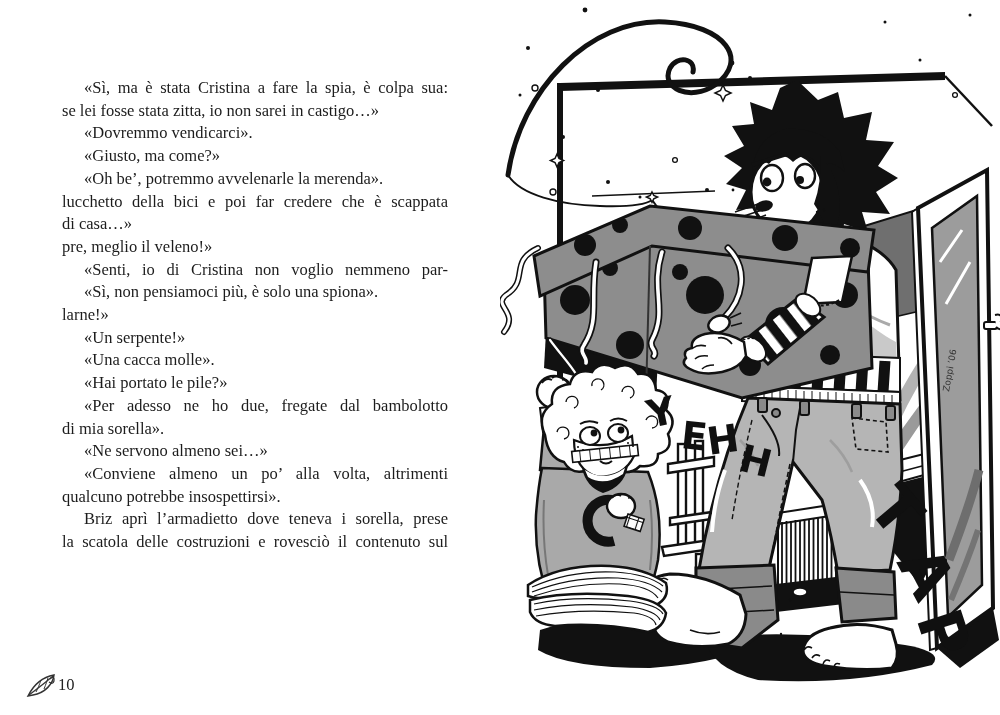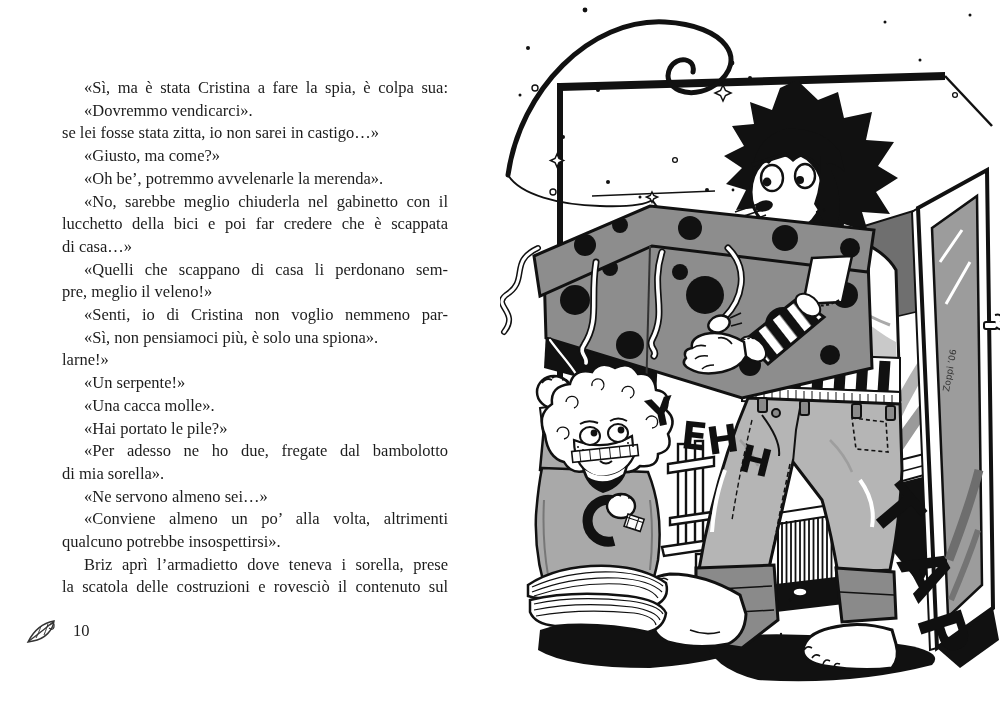--- a/index.html
+++ b/index.html
@@ -4,42 +4,40 @@
 <style>
   html,body{margin:0;padding:0;background:#e8e8e8;}
   .sheet{position:relative;width:1000px;height:715px;background:#ffffff;overflow:hidden;
          font-family:"Liberation Serif", serif;}
   
   .text-block{position:absolute;left:62px;top:77px;width:386px;}
   .line{font-size:16.5px;line-height:22.7px;color:#1c1c1c;text-align:left;white-space:nowrap;}
   .line.j{white-space:normal;text-align:justify;text-align-last:justify;}
   .line.ind{text-indent:22px;}
   
-  .footer{position:absolute;left:26px;top:618px;display:flex;align-items:center;gap:15px;}
+  .footer{position:absolute;left:26px;top:672px;display:flex;align-items:center;gap:0;}
   .pagenum{font-size:16.5px;color:#222;}
   
   .illus{position:absolute;left:500px;top:0;width:500px;height:715px;}
   svg text.sfx{font-family:"DejaVu Sans", sans-serif;font-weight:bold;fill:#101010;}
   svg text.sig{font-family:"DejaVu Sans", sans-serif;font-size:9px;fill:#333;}
 </style>
 </head>
 <body>
 
 <div class="sheet">
 
   <div class="text-block">
       <div class="line ind j">«Sì, ma è stata Cristina a fare la spia, è colpa sua:</div>
+      <div class="line">se lei fosse stata zitta, io non sarei in castigo…»</div>
       <div class="line ind">«Dovremmo vendicarci».</div>
-      <div class="line">se lei fosse stata zitta, io non sarei in castigo…»</div>
       <div class="line ind">«Giusto, ma come?»</div>
       <div class="line ind">«Oh be’, potremmo avvelenarle la merenda».</div>
-      <div class="line ind j">«No, sarebbe meglio chiuderla nel gabinetto con il</div>
       <div class="line j">lucchetto della bici e poi far credere che è scappata</div>
       <div class="line">di casa…»</div>
-      <div class="line ind j">«Quelli che scappano di casa li perdonano sem-</div>
       <div class="line">pre, meglio il veleno!»</div>
       <div class="line ind j">«Senti, io di Cristina non voglio nemmeno par-</div>
       <div class="line ind">«Sì, non pensiamoci più, è solo una spiona».</div>
       <div class="line">larne!»</div>
       <div class="line ind">«Un serpente!»</div>
       <div class="line ind">«Una cacca molle».</div>
       <div class="line ind">«Hai portato le pile?»</div>
       <div class="line ind j">«Per adesso ne ho due, fregate dal bambolotto</div>
       <div class="line">di mia sorella».</div>
       <div class="line ind">«Ne servono almeno sei…»</div>

